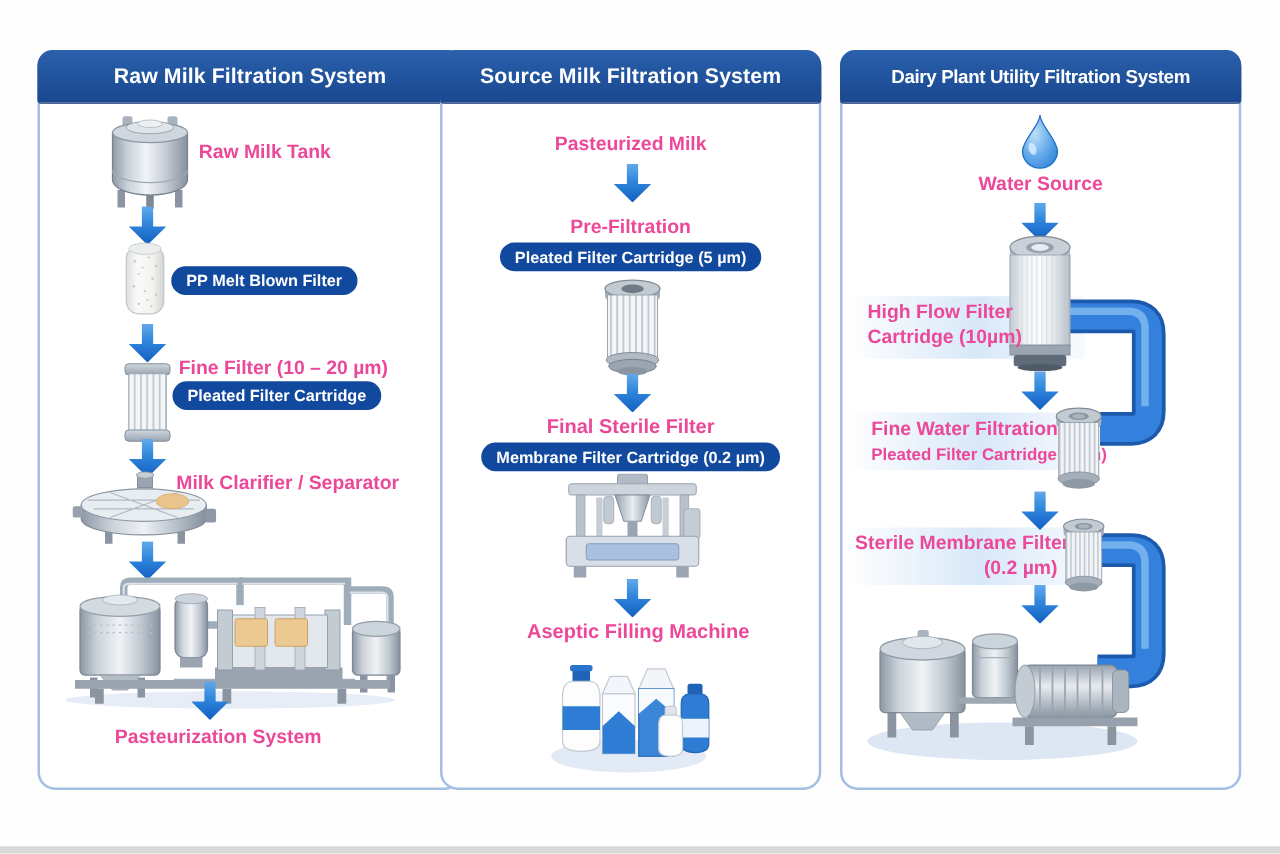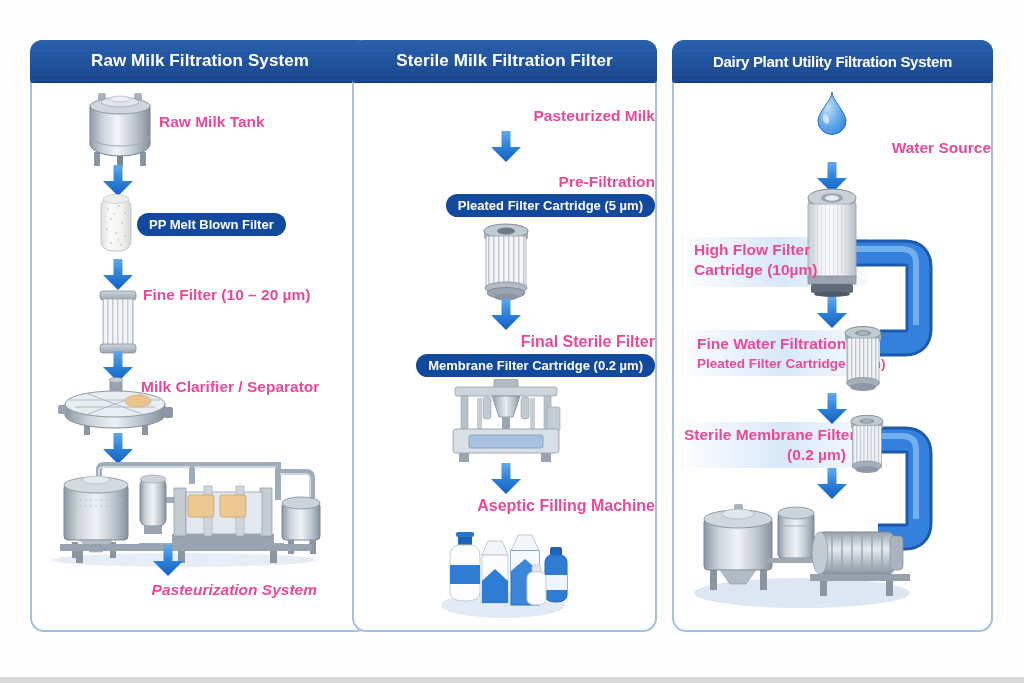--- a/index.html
+++ b/index.html
@@ -11,21 +11,21 @@
            border:2px solid #a3c0e2; border-radius:14px; }
   .panel-header { position:absolute; top:-2px; left:-2px; right:-2px; height:42px;
            background:linear-gradient(180deg,#2a60ac,#1a478f);
            border-radius:12px 12px 3px 3px; display:flex; align-items:center; justify-content:center;
            color:#ffffff; font-weight:700; font-size:17px; letter-spacing:.1px;
            box-shadow:0 1px 0 #12376f; }
   .panel-header.tight { font-size:15px; letter-spacing:-0.3px;text-align:right; }
 
   .lbl { position:absolute; color:#ec4899; font-weight:700; font-size:15.5px; white-space:nowrap; }
   .lbl-sm { font-size:13.5px; }
-  .row-center { position:absolute; left:0; right:0; text-align:right; }
+  .row-center { position:absolute; left:0; right:0; text-align:center; }
   .badge { display:inline-block; background:#11499e; color:#ffffff; font-weight:700;
            font-size:13px; line-height:17px; padding:3px 12px; border-radius:13px; white-space:nowrap; }
   .abs { position:absolute; }
 
   .arr { position:absolute; width:30px; height:31px;
          background:linear-gradient(180deg,#63a9ea,#2f86dc 45%,#135fc0);
          clip-path:polygon(35% 0,65% 0,65% 52%,100% 52%,50% 100%,0 52%,35% 52%); }
 
   .band { position:absolute; border-radius:4px;
           background:linear-gradient(90deg, rgba(208,228,247,0) 0%, rgba(203,224,246,.75) 55%, rgba(203,224,246,.15) 100%); }
@@ -103,20 +103,21 @@
         <linearGradient id="pc-cap" x1="0" y1="0" x2="0" y2="1">
           <stop offset="0" stop-color="#cfd6dd"></stop>
             <stop offset="1" stop-color="#9aa5b1"></stop>
         </linearGradient>
       </defs>
       <rect x="3" y="2" width="36" height="9" rx="3" fill="url(#pc-cap)" stroke="#848f9b" stroke-width=".8"></rect>
       <rect x="6" y="10" width="30" height="46" fill="url(#pc-pl)" stroke="#9ba6b1" stroke-width=".8"></rect>
       <rect x="3" y="55" width="36" height="9" rx="3" fill="url(#pc-cap)" stroke="#848f9b" stroke-width=".8"></rect>
     </svg>
     <div class="lbl" style="left:111px; top:244px;">Fine Filter (10 – 20 µm)</div>
+    <span class="badge abs" style="left:106px; top:263px;">Pleated Filter Cartridge</span>
 
     <div class="arr" style="left:71px; top:309px;"></div>
 
     <svg class="abs" style="left:26px; top:334px;" width="115" height="62" viewBox="0 0 115 62">
       <defs>
         <linearGradient id="cl-s" x1="0" y1="0" x2="1" y2="0">
           <stop offset="0" stop-color="#8d98a5"></stop>
             <stop offset=".25" stop-color="#ccd3da"></stop>
           <stop offset=".5" stop-color="#eef1f4"></stop>
             <stop offset=".75" stop-color="#b9c2cb"></stop>
@@ -190,25 +191,25 @@
       <rect x="244" y="92" width="6" height="14" fill="#8a95a1"></rect>
       <rect x="266" y="92" width="6" height="14" fill="#8a95a1"></rect>
 
       <rect x="16" y="96" width="252" height="7" fill="#98a3af"></rect>
       <rect x="32" y="103" width="7" height="12" fill="#8a95a1"></rect>
       <rect x="134" y="103" width="7" height="12" fill="#8a95a1"></rect>
       <rect x="226" y="103" width="7" height="12" fill="#8a95a1"></rect>
     </svg>
 
     <div class="arr" style="left:121px; top:503px;"></div>
-    <div class="row-center lbl" style="top:539px; left:0; width:285px;font-style:italic;">Pasteurization System</div>
+    <div class="row-center lbl" style="top:539px; left:0; width:285px;">Pasteurization System</div>
   </div>
 
   <div class="panel" style="left:352px; width:305px;">
-    <div class="panel-header">Sterile Milk Filtration Filter</div>
+    <div class="panel-header">Source Milk Filtration System</div>
 
     <div class="row-center lbl" style="top:65px;">Pasteurized Milk</div>
     <div class="arr" style="left:137px; top:89px;"></div>
 
     <div class="row-center lbl" style="top:131px;">Pre-Filtration</div>
     <div class="row-center" style="top:152px;"><span class="badge">Pleated Filter Cartridge (5 µm)</span></div>
 
     <svg class="abs" style="left:124px; top:179px;" width="56" height="80" viewBox="0 0 56 80">
       <defs>
         <pattern id="mc-pl" width="5" height="10" patternUnits="userSpaceOnUse">

